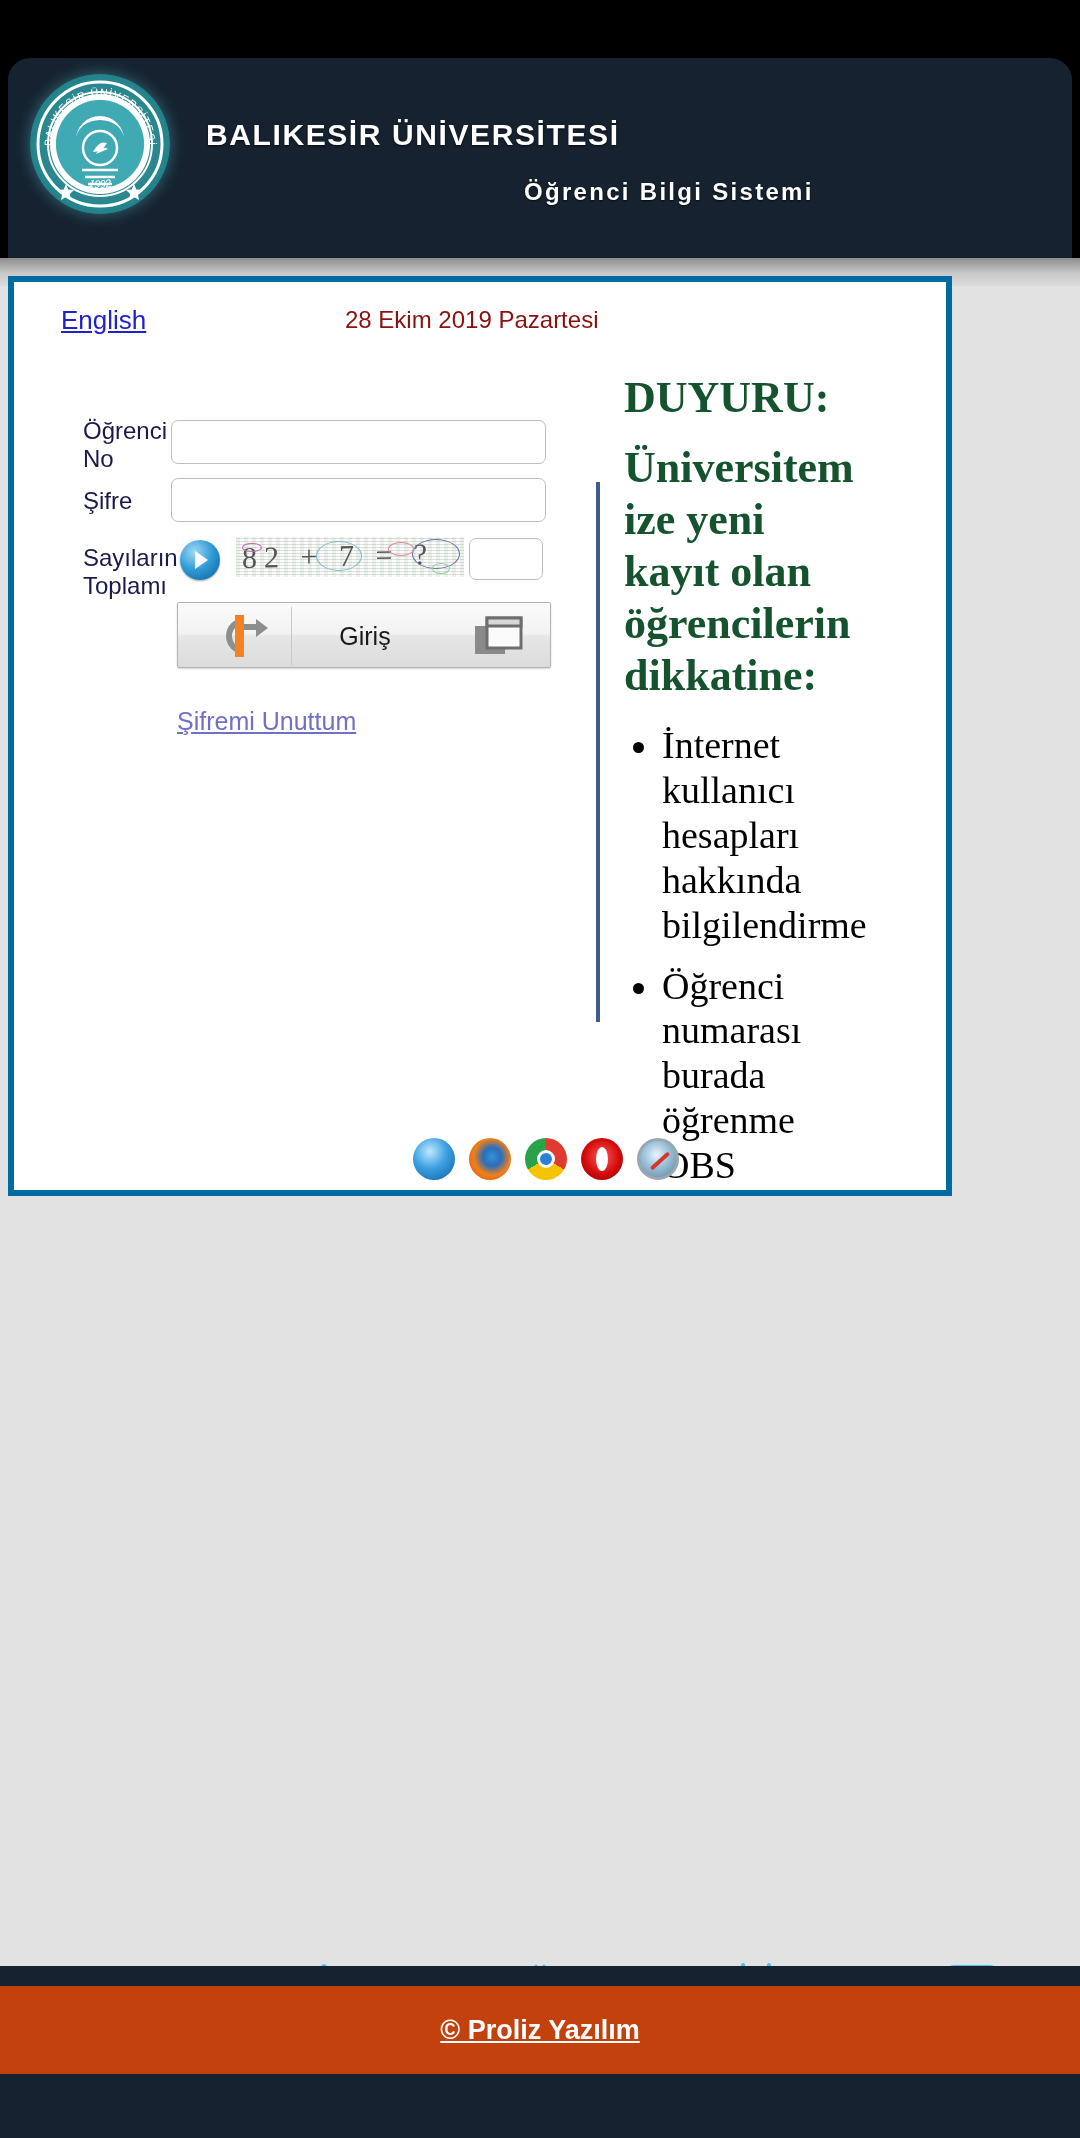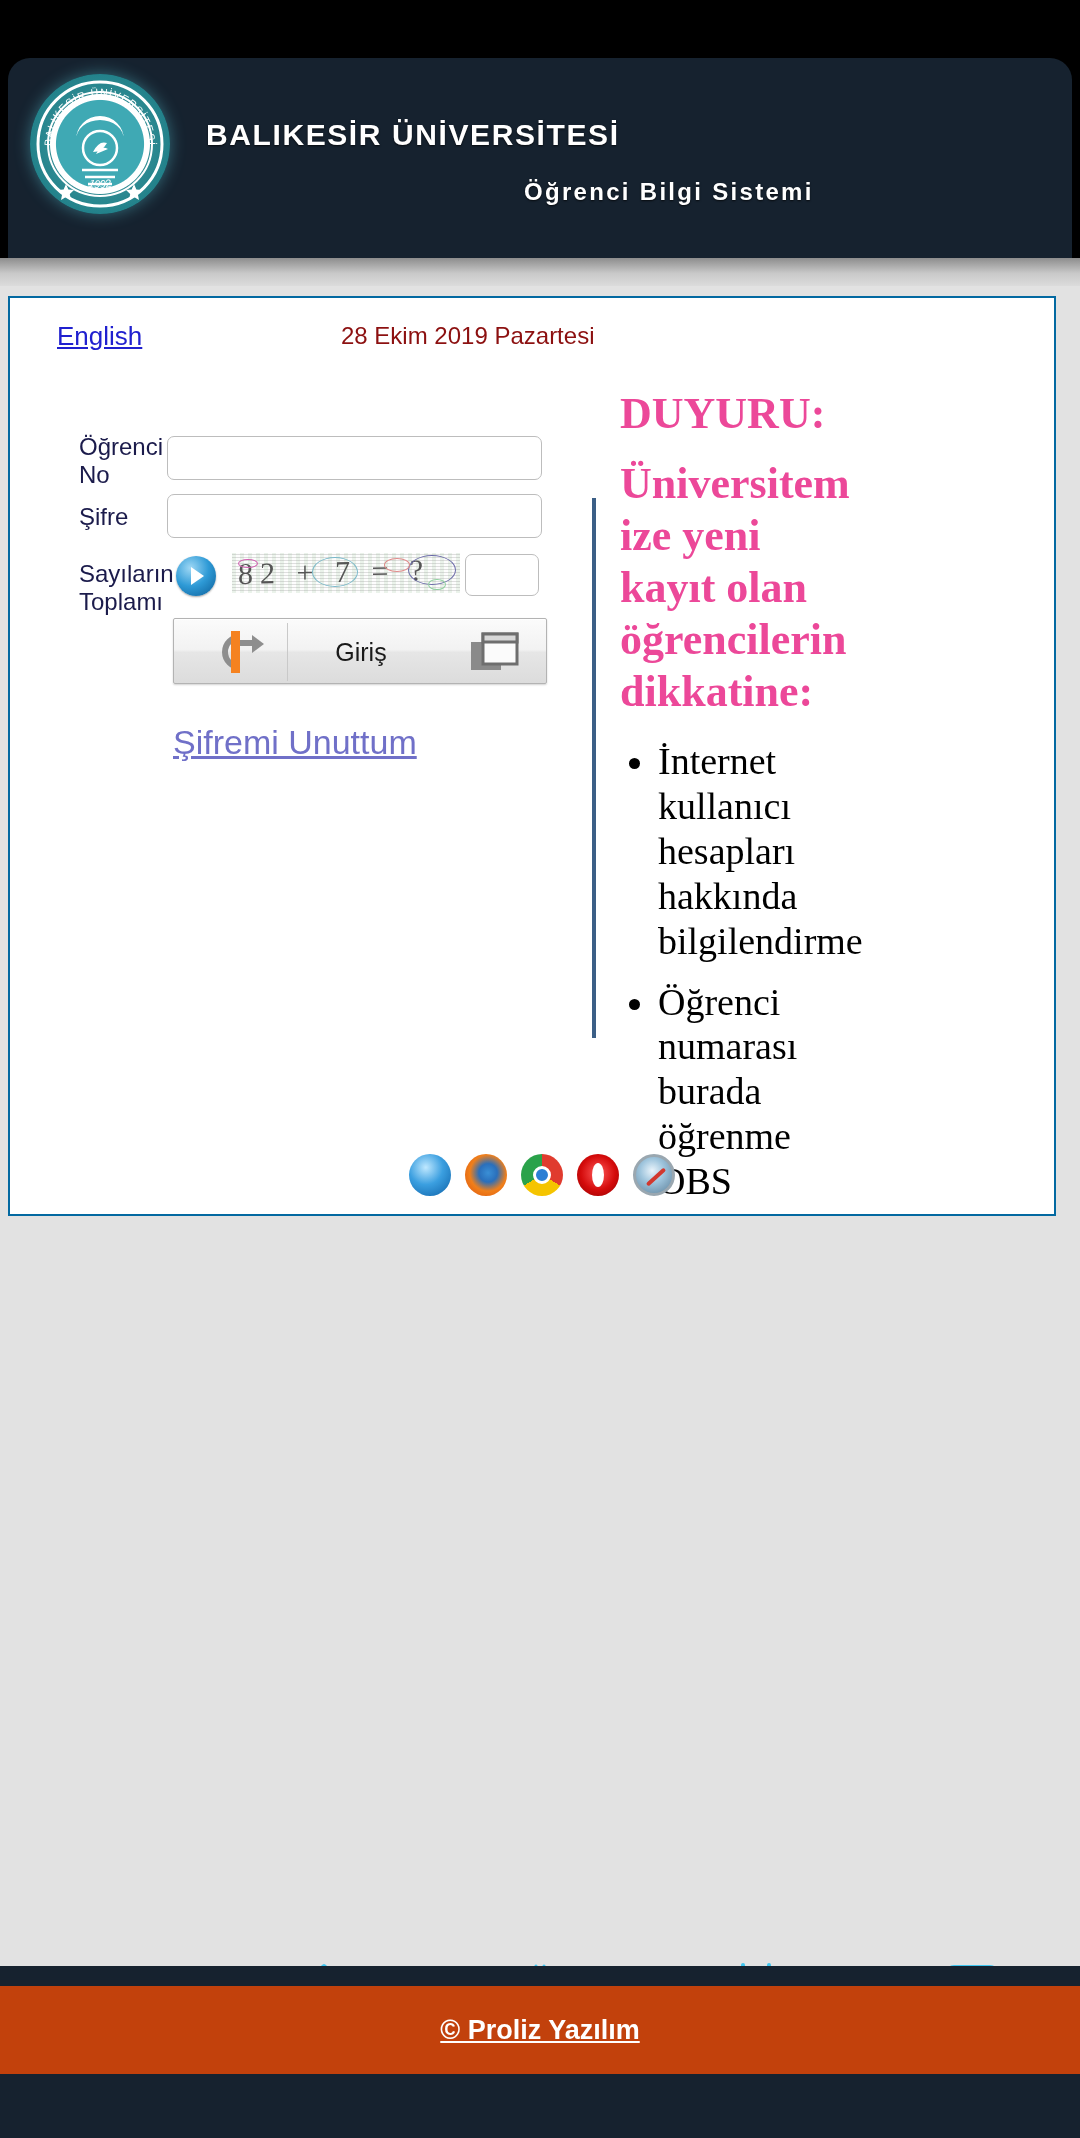--- a/index.html
+++ b/index.html
@@ -52,23 +52,23 @@
     position:absolute; left:0; top:258px; width:1080px; height:28px;
     background:linear-gradient(to bottom,#8d8d8d 0%, #c9c9c9 55%, #dcdcdc 100%);
   }
   .grey-strip-2 {
     position:absolute; left:0; top:286px; width:1080px; height:1680px;
     background:#e2e2e2;
   }
 
   
   .card {
-    position:absolute; left:8px; top:296px; width:1048px; height:920px;
+    position:absolute; left:8px; top:276px; width:944px; height:920px;
     background:#fff;
-    border:2px solid #0369a1;
+    border:6px solid #0369a1;
     overflow:hidden;
   }
 
   .english-link {
     position:absolute; left:47px; top:23px;
     color:#2020cf; font-size:26px; text-decoration:underline;
     cursor:pointer;
   }
   .date-text {
     position:absolute; left:331px; top:24px;
@@ -143,21 +143,21 @@
   .giris-label {
     position:absolute; left:0; top:0; width:374px; height:66px;
     display:flex; align-items:center; justify-content:center;
     font-size:25px; color:#1a1a1a;
   }
   .giris-icon { position:absolute; left:34px; top:12px; width:60px; height:42px; }
   .giris-win  { position:absolute; left:295px; top:13px; width:52px; height:40px; }
 
   .forgot {
     position:absolute; left:163px; top:425px;
-    color:#7070c8; font-size:34px; text-decoration:underline;
+    color:#7070c8; font-size:25px; text-decoration:underline;
     cursor:pointer;
   }
 
   .session {
     position:absolute; left:142px; top:535px;
     font-size:23px; color:#1b1b4b; white-space:nowrap;
   }
   .session .time { color:#cc0000; }
 
   
@@ -167,21 +167,21 @@
   }
   .ann-rule {
     position:absolute; left:0px; top:200px; width:4px; height:540px;
     background:#3b5f86;
   }
   .ann-inner {
     position:absolute; left:28px; top:90px; width:430px;
     font-family:"Liberation Serif", serif;
   }
   .ann-title {
-    color:#ec4899; font-size:44px; font-weight:bold; line-height:1.18;
+    color:#14532d; font-size:44px; font-weight:bold; line-height:1.18;
     width:238px; word-break:break-word;
   }
   .ann-list {
     margin:22px 0 0 0; padding-left:38px; width:248px;
     font-size:38px; line-height:1.18; color:#000;
   }
   .ann-list li { margin-bottom:16px; word-break:break-word; }
 
   
   .browsers {

